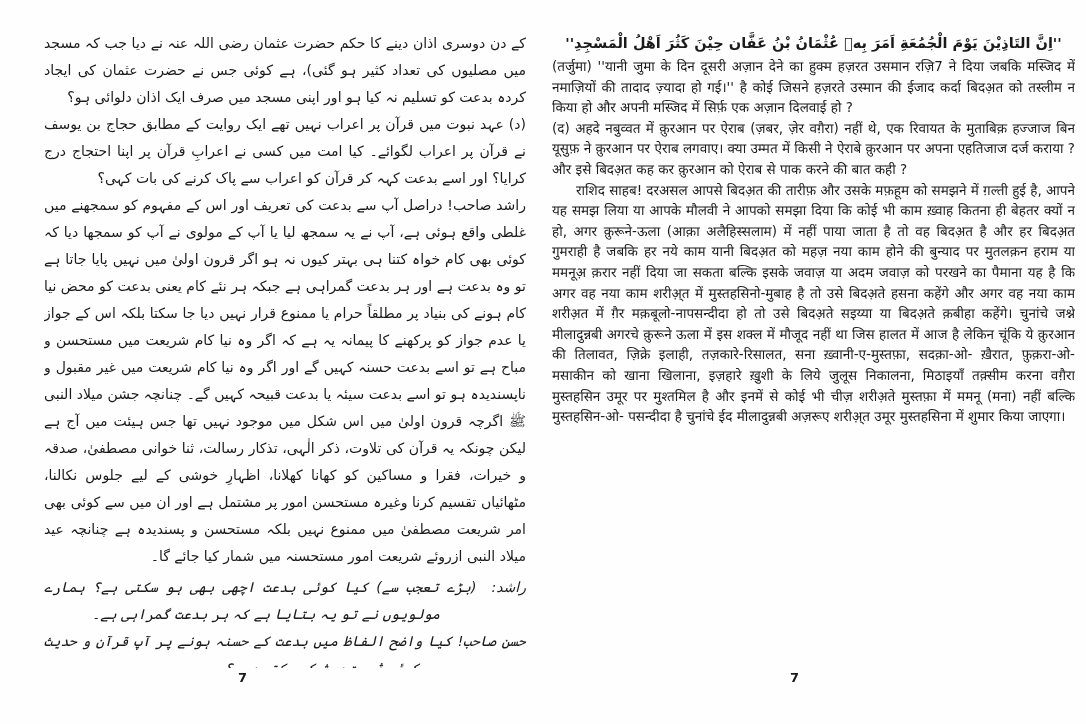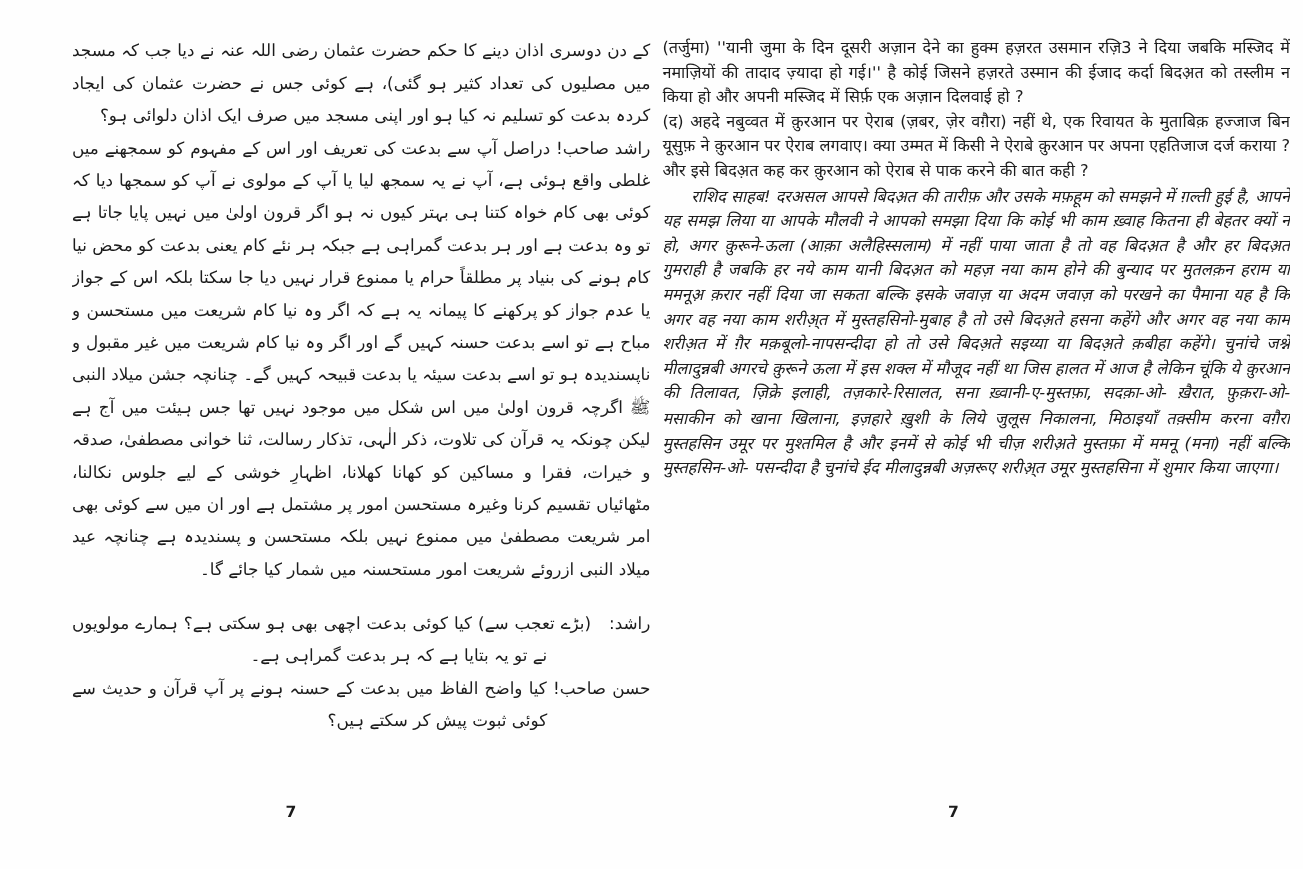--- a/index.html
+++ b/index.html
@@ -8,40 +8,40 @@
     position: relative;
     width: 1086px; height: 724px;
     background: #fefefe;
     color: #1b1b1b;
     font-family: "DejaVu Sans", sans-serif;
   }
   .page { position: absolute; top: 30px; overflow: hidden; }
 
   
   .page-left {
-    left: 60px; width: 482px; height: 638px;
+    left: 44px; width: 482px; height: 638px;
     direction: rtl;
     font-size: 14px;
     line-height: 27px;
     text-align: justify;
   }
   .page-left p { margin: 0; }
-  .ur-dialogue { margin-top: 18px; }
+  .ur-dialogue { margin-top: 4px; font-style: italic; }
   .udlg { padding-right: 86px; text-indent: -86px; }
   .spk { margin-left: 15px; white-space: nowrap; }
 
   
   .page-right {
     left: 552px; width: 523px; height: 638px;
     font-size: 13.5px;
     line-height: 20.6px;
     text-align: justify;
   }
   .page-right p { margin: 0; }
-  .indent-first { text-indent: 24px; font-style: italic; }
+  .indent-first { text-indent: 24px; }
   .arabic-quote {
     direction: rtl;
     text-align: center;
     font-weight: 700;
     font-size: 14.5px;
     line-height: 26px;
   }
   .hi-spk { font-weight: 700; margin-right: 5px; }
 
   
@@ -55,32 +55,34 @@
   .pageno-left  { left: 238px; }
   .pageno-right { left: 790px; }
 </style>
 </head>
 <body>
 
 <div class="spread">
 
   <div class="page page-left" lang="ur" dir="rtl">
     <p>کے دن دوسری اذان دینے کا حکم حضرت عثمان رضی اللہ عنہ نے دیا جب کہ مسجد میں مصلیوں کی تعداد کثیر ہو گئی)، ہے کوئی جس نے حضرت عثمان کی ایجاد کردہ بدعت کو تسلیم نہ کیا ہو اور اپنی مسجد میں صرف ایک اذان دلوائی ہو؟</p>
+    <p>(د) عہد نبوت میں قرآن پر اعراب نہیں تھے ایک روایت کے مطابق حجاج بن یوسف نے قرآن پر اعراب لگوائے۔ کیا امت میں کسی نے اعرابِ قرآن پر اپنا احتجاج درج کرایا؟ اور اسے بدعت کہہ کر قرآن کو اعراب سے پاک کرنے کی بات کہی؟</p>
     <p>راشد صاحب! دراصل آپ سے بدعت کی تعریف اور اس کے مفہوم کو سمجھنے میں غلطی واقع ہوئی ہے، آپ نے یہ سمجھ لیا یا آپ کے مولوی نے آپ کو سمجھا دیا کہ کوئی بھی کام خواہ کتنا ہی بہتر کیوں نہ ہو اگر قرون اولیٰ میں نہیں پایا جاتا ہے تو وہ بدعت ہے اور ہر بدعت گمراہی ہے جبکہ ہر نئے کام یعنی بدعت کو محض نیا کام ہونے کی بنیاد پر مطلقاً حرام یا ممنوع قرار نہیں دیا جا سکتا بلکہ اس کے جواز یا عدم جواز کو پرکھنے کا پیمانہ یہ ہے کہ اگر وہ نیا کام شریعت میں مستحسن و مباح ہے تو اسے بدعت حسنہ کہیں گے اور اگر وہ نیا کام شریعت میں غیر مقبول و ناپسندیدہ ہو تو اسے بدعت سیئہ یا بدعت قبیحہ کہیں گے۔ چنانچہ جشن میلاد النبی ﷺ اگرچہ قرون اولیٰ میں اس شکل میں موجود نہیں تھا جس ہیئت میں آج ہے لیکن چونکہ یہ قرآن کی تلاوت، ذکر الٰہی، تذکار رسالت، ثنا خوانی مصطفیٰ، صدقہ و خیرات، فقرا و مساکین کو کھانا کھلانا، اظہارِ خوشی کے لیے جلوس نکالنا، مٹھائیاں تقسیم کرنا وغیرہ مستحسن امور پر مشتمل ہے اور ان میں سے کوئی بھی امر شریعت مصطفیٰ میں ممنوع نہیں بلکہ مستحسن و پسندیدہ ہے چنانچہ عید میلاد النبی ازروئے شریعت امور مستحسنہ میں شمار کیا جائے گا۔</p>
 
     <div class="ur-dialogue">
       <p class="udlg"><span class="spk">راشد:</span><span>(بڑے تعجب سے) کیا کوئی بدعت اچھی بھی ہو سکتی ہے؟ ہمارے مولویوں نے تو یہ بتایا ہے کہ ہر بدعت گمراہی ہے۔</span></p>
       <p class="udlg"><span>حسن صاحب! کیا واضح الفاظ میں بدعت کے حسنہ ہونے پر آپ قرآن و حدیث سے کوئی ثبوت پیش کر سکتے ہیں؟</span></p>
 
     </div>
 
   </div>
 
   <div class="page page-right" lang="hi">
-    <p>(तर्जुमा) ''यानी जुमा के दिन दूसरी अज़ान देने का हुक्म हज़रत उसमान रज़ि3 ने दिया जबकि मस्जिद में नमाज़ियों की तादाद ज़्यादा हो गई।'' है कोई जिसने हज़रते उस्मान की ईजाद कर्दा बिदअ़त को तस्लीम न किया हो और अपनी मस्जिद में सिर्फ़ एक अज़ान दिलवाई हो ?</p>
+    <p class="arabic-quote">''اِنَّ التَاذِیْنَ یَوْمَ الْجُمُعَةِ اَمَرَ بِهٖ عُثْمَانُ بْنُ عَفَّان حِیْنَ کَثُرَ اَهْلُ الْمَسْجِدِ''</p>
+    <p>(तर्जुमा) ''यानी जुमा के दिन दूसरी अज़ान देने का हुक्म हज़रत उसमान रज़ि7 ने दिया जबकि मस्जिद में नमाज़ियों की तादाद ज़्यादा हो गई।'' है कोई जिसने हज़रते उस्मान की ईजाद कर्दा बिदअ़त को तस्लीम न किया हो और अपनी मस्जिद में सिर्फ़ एक अज़ान दिलवाई हो ?</p>
     <p>(द) अहदे नबुव्वत में क़ुरआन पर ऐराब (ज़बर, ज़ेर वग़ैरा) नहीं थे, एक रिवायत के मुताबिक़ हज्जाज बिन यूसुफ़ ने क़ुरआन पर ऐराब लगवाए। क्या उम्मत में किसी ने ऐराबे क़ुरआन पर अपना एहतिजाज दर्ज कराया ? और इसे बिदअ़त कह कर क़ुरआन को ऐराब से पाक करने की बात कही ?</p>
     <p class="indent-first">राशिद साहब! दरअसल आपसे बिदअ़त की तारीफ़ और उसके मफ़हूम को समझने में ग़ल्ती हुई है, आपने यह समझ लिया या आपके मौलवी ने आपको समझा दिया कि कोई भी काम ख़्वाह कितना ही बेहतर क्यों न हो, अगर क़ुरूने-ऊला (आक़ा अलैहिस्सलाम) में नहीं पाया जाता है तो वह बिदअ़त है और हर बिदअ़त गुमराही है जबकि हर नये काम यानी बिदअ़त को महज़ नया काम होने की बुन्याद पर मुतलक़न हराम या ममनूअ़ क़रार नहीं दिया जा सकता बल्कि इसके जवाज़ या अदम जवाज़ को परखने का पैमाना यह है कि अगर वह नया काम शरीअ़्त में मुस्तहसिनो-मुबाह है तो उसे बिदअ़ते हसना कहेंगे और अगर वह नया काम शरीअ़त में ग़ैर मक़बूलो-नापसन्दीदा हो तो उसे बिदअ़ते सइय्या या बिदअ़ते क़बीहा कहेंगे। चुनांचे जश्ने मीलादुन्नबी अगरचे क़ुरूने ऊला में इस शक्ल में मौजूद नहीं था जिस हालत में आज है लेकिन चूंकि ये क़ुरआन की तिलावत, ज़िक्रे इलाही, तज़कारे-रिसालत, सना ख़्वानी-ए-मुस्तफ़ा, सदक़ा-ओ- ख़ैरात, फ़ुक़रा-ओ-मसाकीन को खाना खिलाना, इज़हारे ख़ुशी के लिये जुलूस निकालना, मिठाइयाँ तक़्सीम करना वग़ैरा मुस्तहसिन उमूर पर मुश्तमिल है और इनमें से कोई भी चीज़ शरीअ़ते मुस्तफ़ा में ममनू (मना) नहीं बल्कि मुस्तहसिन-ओ- पसन्दीदा है चुनांचे ईद मीलादुन्नबी अज़रूए शरीअ़्त उमूर मुस्तहसिना में शुमार किया जाएगा।</p>
   </div>
 
   <div class="pageno pageno-left">7</div>
   <div class="pageno pageno-right">7</div>
 
 </div>
 
 </body></html>

